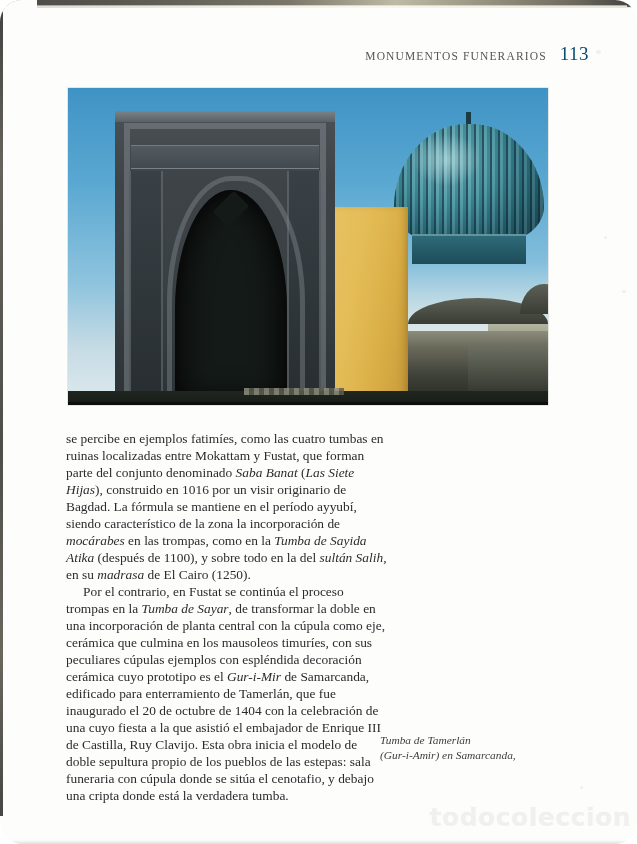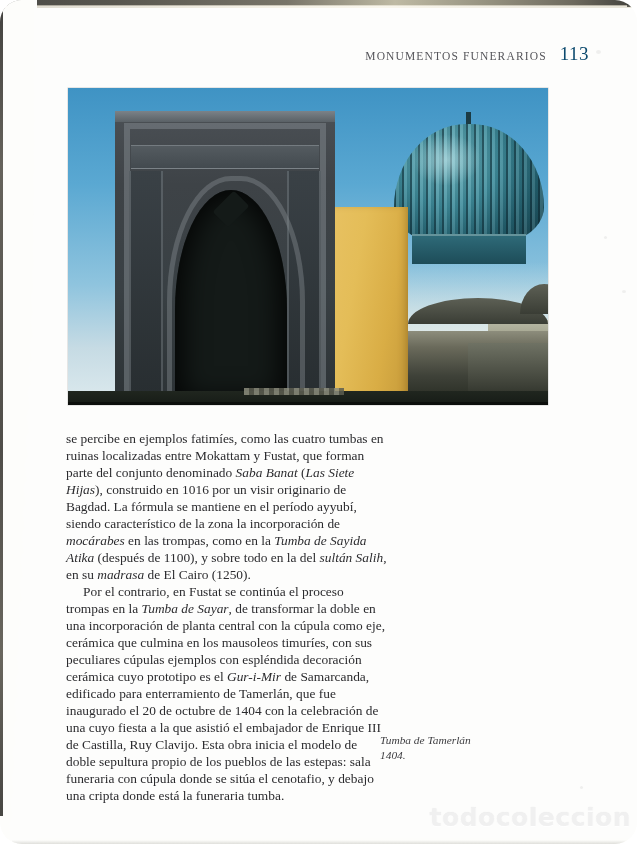--- a/index.html
+++ b/index.html
@@ -420,27 +420,27 @@
       <span>una incorporación de planta central con la cúpula como eje,</span>
       <span>cerámica que culmina en los mausoleos timuríes, con sus</span>
       <span>peculiares cúpulas ejemplos con espléndida decoración</span>
       <span>cerámica cuyo prototipo es el </span><em>Gur-i-Mir</em><span> de Samarcanda,</span>
       <span>edificado para enterramiento de Tamerlán, que fue</span>
       <span>inaugurado el 20 de octubre de 1404 con la celebración de</span>
       <span>una cuyo fiesta a la que asistió el embajador de Enrique III</span>
       <span>de Castilla, Ruy Clavijo. Esta obra inicia el modelo de doble</span>
       <span>sepultura propio de los pueblos de las estepas: sala</span>
       <span>funeraria con cúpula donde se sitúa el cenotafio, y debajo</span>
-      <span>una cripta donde está la funeraria tumba.</span>
+      <span>una cripta donde está la verdadera tumba.</span>
     </p>
   </div>
 
   <div class="fig-caption">
     <div>Tumba de Tamerlán</div>
-    <div>1404.</div>
+    <div>(Gur-i-Amir) en Samarcanda,</div>
   </div>
 
   <div class="watermark">todocoleccion</div>
 
   <div class="blotch b1"></div>
   <div class="blotch b2"></div>
   <div class="blotch b3"></div>
   <div class="blotch b4"></div>
   <div class="bottom-shade"></div>
 </div>

